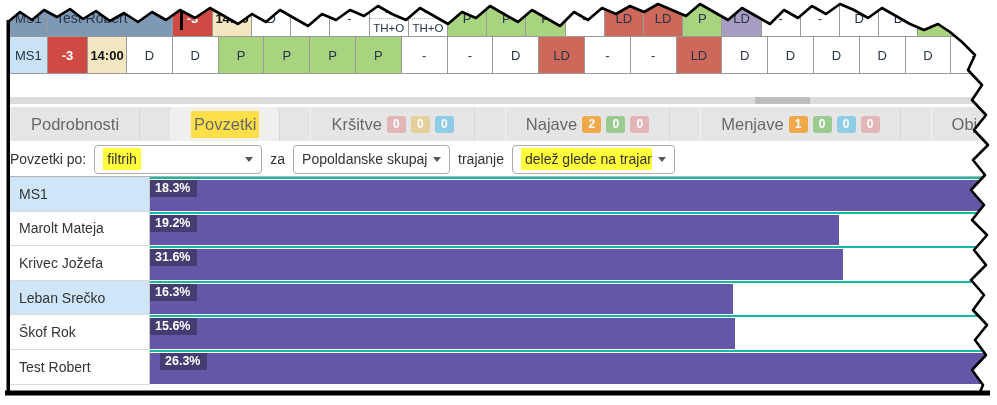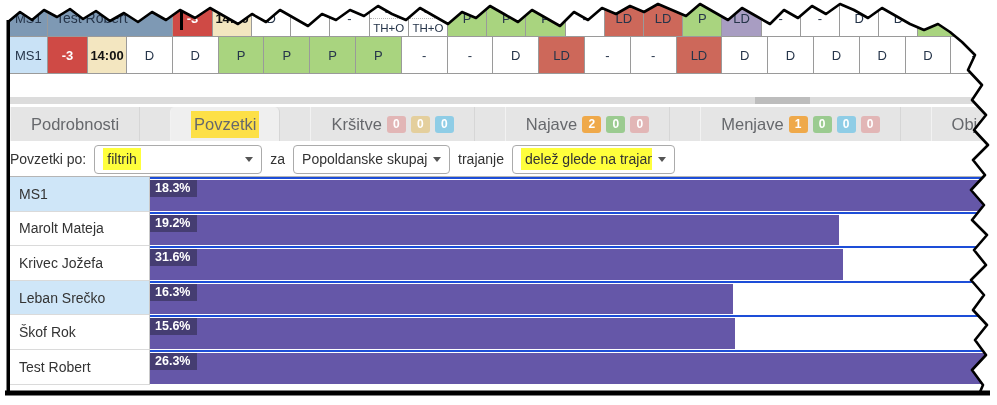--- a/index.html
+++ b/index.html
@@ -37,21 +37,21 @@
        display:flex;align-items:center;justify-content:space-between;padding:0 8px;cursor:pointer;}
   .dropdown .val{white-space:nowrap;overflow:hidden;}
   .dropdown .val.hl{background:#ffff3c;padding:3px 4px;}
   .caret{width:0;height:0;border-left:4.5px solid transparent;border-right:4.5px solid transparent;
        border-top:5px solid #555;margin-left:6px;flex:none;}
   
   #chart{left:10px;top:176px;width:987px;border-top:1px solid #b5b5b5;}
   .crow{display:flex;height:34.6px;}
   .crow .cname{width:140px;flex:none;box-sizing:border-box;border-right:1px solid #c9c9c9;border-bottom:1px solid #dadada;
        display:flex;align-items:center;padding-left:9px;font-size:14px;color:#333;background:#fff;}
-  .crow .cbararea{flex:1;position:relative;border-top:2px solid #1d4ed8;box-sizing:border-box;}
+  .crow .cbararea{flex:1;position:relative;border-top:2px solid #14b8a6;box-sizing:border-box;}
   .cbar{position:absolute;left:0;top:1px;bottom:1px;}
   .chip{position:absolute;left:0;top:0;color:#fff;font-size:12.5px;font-weight:bold;padding:1px 7px 2px 5px;}
   
   #tear{left:0;top:0;pointer-events:none;z-index:50;}
 </style>
 </head>
 <body>
 
 <div id="schedule" class="abs">
     <div class="sched-row">
@@ -203,21 +203,21 @@
       <div class="cbararea">
         <div class="cbar" style="width: 66.2%; background: rgb(101, 87, 168); padding-left: 24px;">
           <div class="chip" style="background: rgb(69, 61, 114);">15.6%</div>
         </div>
       </div>
     </div>
     <div class="crow">
       <div class="cname">Test Robert</div>
       <div class="cbararea">
         <div class="cbar" style="width: 100%; background: rgb(101, 87, 168);">
-          <div class="chip" style="background: rgb(69, 61, 114);">26.3%</div>
+          <div class="chip" style="background: rgb(69, 61, 114); margin-left: 10px;">26.3%</div>
         </div>
       </div>
     </div>
   </div>
 
 <svg id="tear" class="abs" width="997" height="405" viewBox="0 0 997 405">
   <polygon fill="#ffffff" points="0,0 0,22 8,22 20,12 32,20 44,10 57,17 70,9 83,19 96,11 110,21 124,13 138,22 152,12 166,20 180,10 195,18 210,8 224,16 238,24 252,14 266,22 280,10 294,18 308,26 322,14 336,20 350,10 364,16 378,6 392,14 406,20 420,8 434,16 448,24 462,12 476,18 490,6 504,14 518,22 532,10 546,18 560,26 574,12 588,20 602,8 616,14 630,6 644,12 658,4 672,10 686,16 700,4 714,12 728,20 742,8 756,16 770,24 784,10 798,18 812,6 826,14 840,4 854,10 868,18 882,8 896,16 910,24 924,30 938,24 950,32 962,42 975,55 968,70 982,85 972,100 986,115 974,130 988,145 973,160 985,175 971,190 984,205 972,220 987,235 974,250 986,265 971,280 984,295 973,310 987,325 975,340 986,355 972,370 983,385 980,392 997,392 997,0"></polygon>
   <path fill="none" stroke="#000" stroke-width="2.6" stroke-linejoin="round" d="M8,22 L20,12 32,20 44,10 57,17 70,9 83,19 96,11 110,21 124,13 138,22 152,12 166,20 180,10 195,18 210,8 224,16 238,24 252,14 266,22 280,10 294,18 308,26 322,14 336,20 350,10 364,16 378,6 392,14 406,20 420,8 434,16 448,24 462,12 476,18 490,6 504,14 518,22 532,10 546,18 560,26 574,12 588,20 602,8 616,14 630,6 644,12 658,4 672,10 686,16 700,4 714,12 728,20 742,8 756,16 770,24 784,10 798,18 812,6 826,14 840,4 854,10 868,18 882,8 896,16 910,24 924,30 938,24 950,32 962,42 975,55 968,70 982,85 972,100 986,115 974,130 988,145 973,160 985,175 971,190 984,205 972,220 987,235 974,250 986,265 971,280 984,295 973,310 987,325 975,340 986,355 972,370 983,385 980,392"></path>
   <rect x="6.5" y="20" width="3.5" height="374" fill="#000"></rect>
   <rect x="5" y="390.5" width="985" height="5" fill="#000"></rect>

